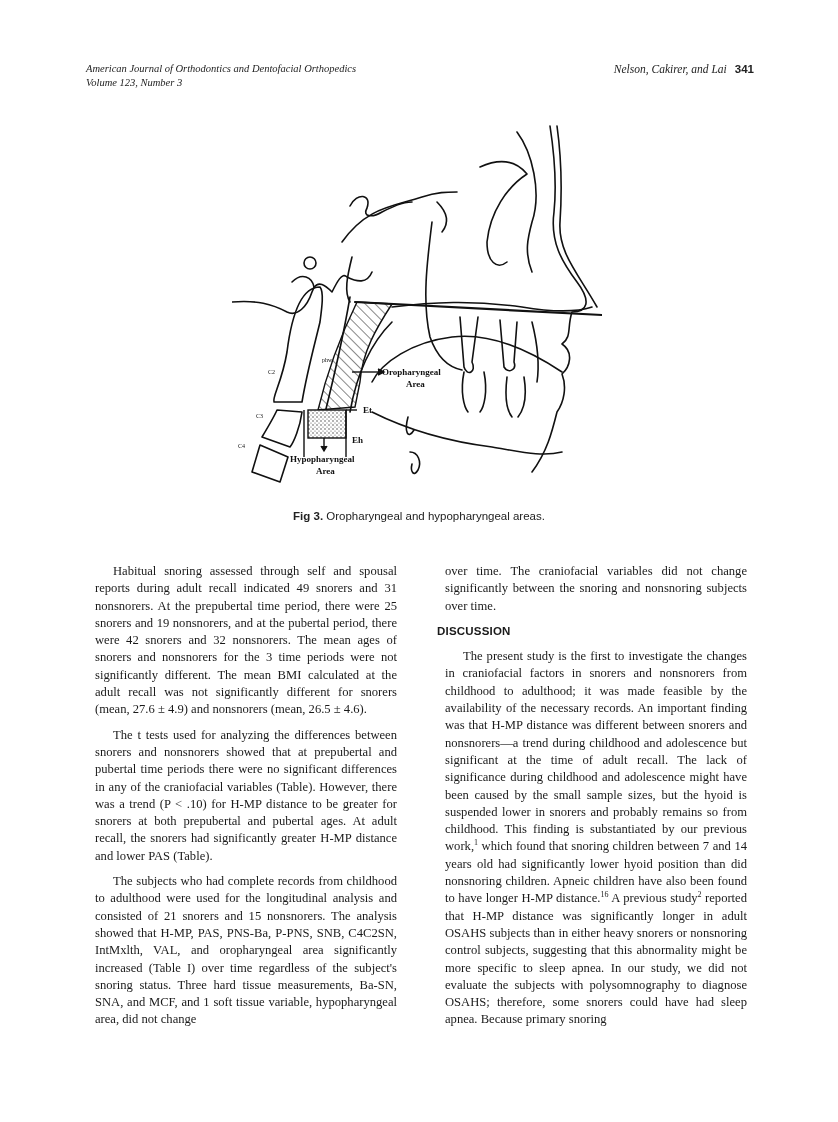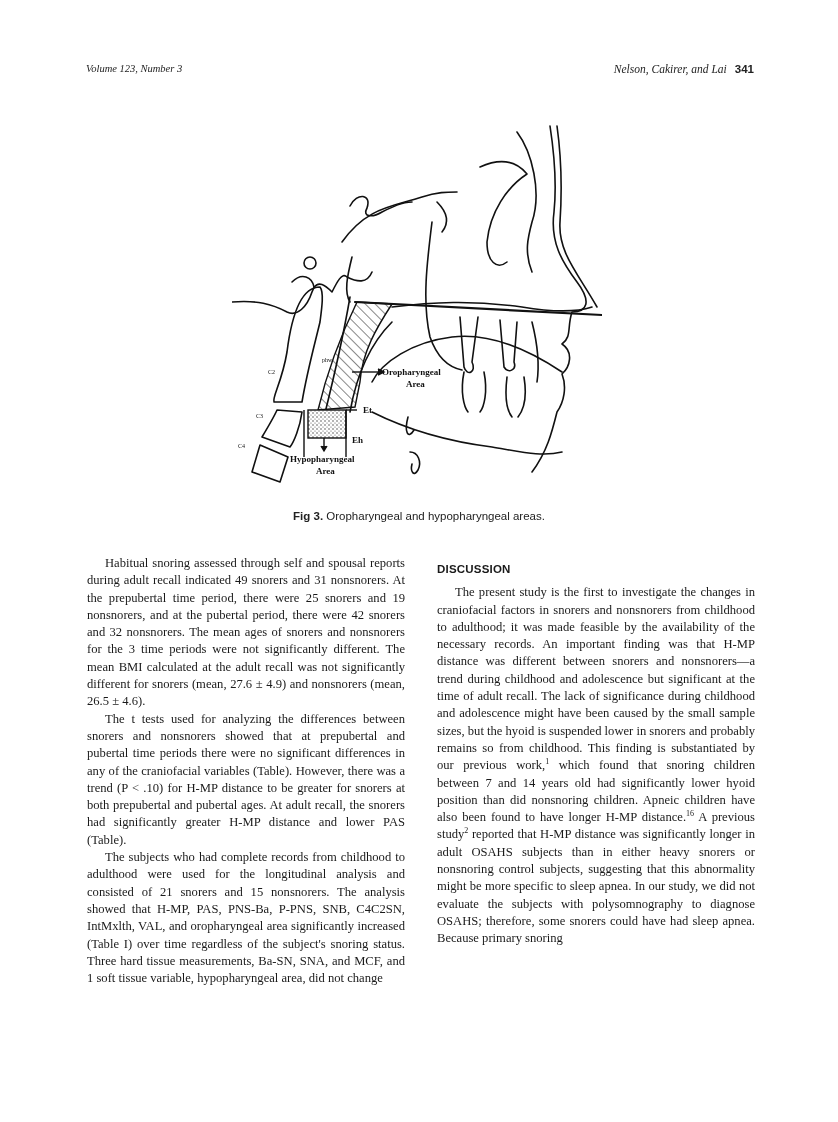--- a/index.html
+++ b/index.html
@@ -8,32 +8,33 @@
   .header-left { position: absolute; left: 0; top: 0; font-family: "Liberation Serif", serif; font-style: italic; font-size: 10.5px; line-height: 14px; color: #222; }
   .header-right { position: absolute; right: 0; top: 0; font-family: "Liberation Serif", serif; font-style: italic; font-size: 11.5px; line-height: 14px; color: #222; white-space: nowrap; margin-left: 38px; }
   .page-num { font-family: "Liberation Sans", sans-serif; font-style: normal; font-weight: bold; font-size: 11.5px; margin-left: 8px; }
   .figure { position: absolute; left: 232px; top: 112px; width: 370px; height: 376px; }
   .figure svg { width: 100%; height: 100%; }
   .caption { position: absolute; top: 510px; left: 0; width: 838px; text-align: center; font-family: "Liberation Sans", sans-serif; font-size: 11.5px; color: #222; }
   .caption b { font-weight: bold; }
   .col { position: absolute; top: 555px; width: 318px; font-family: "Liberation Serif", serif; font-size: 12.6px; line-height: 17.3px; text-align: justify; color: #1a1a1a; }
   .col-left { left: 87px; }
   .col-right { left: 437px; }
-  .col p { margin: 0; text-indent: 18px; }
+  .col p { margin: 8px; text-indent: 18px; }
   .col p.noindent { text-indent: 0; }
   .section-heading { font-family: "Liberation Sans", sans-serif; font-weight: bold; font-size: 11.5px; margin: 6px 0 6px 0; letter-spacing: 0.2px; }
   sup { font-size: 8px; line-height: 0; }
   .fig-label { font-family: "Liberation Serif", serif; font-weight: bold; font-size: 9px; fill: #111; }
   .fig-small { font-family: "Liberation Serif", serif; font-size: 6px; fill: #111; }
 </style>
 </head>
 <body>
 
 <div class="header">
   <div class="header-left">
+    <div>American Journal of Orthodontics and Dentofacial Orthopedics</div>
     <div>Volume 123, Number 3</div>
   </div>
   <div class="header-right">
     <span>Nelson, Cakirer, and Lai</span><span class="page-num">341</span>
   </div>
 </div>
 
 <div class="figure">
   <svg viewBox="0 0 370 376">
     <defs>
@@ -116,15 +117,16 @@
   <span>Oropharyngeal and hypopharyngeal areas.</span>
 </div>
 
 <div class="col col-left">
   <p>Habitual snoring assessed through self and spousal reports during adult recall indicated 49 snorers and 31 nonsnorers. At the prepubertal time period, there were 25 snorers and 19 nonsnorers, and at the pubertal period, there were 42 snorers and 32 nonsnorers. The mean ages of snorers and nonsnorers for the 3 time periods were not significantly different. The mean BMI calculated at the adult recall was not significantly different for snorers (mean, 27.6 ± 4.9) and nonsnorers (mean, 26.5 ± 4.6).</p>
   <p>The t tests used for analyzing the differences between snorers and nonsnorers showed that at prepubertal and pubertal time periods there were no significant differences in any of the craniofacial variables (Table). However, there was a trend (P &lt; .10) for H-MP distance to be greater for snorers at both prepubertal and pubertal ages. At adult recall, the snorers had significantly greater H-MP distance and lower PAS (Table).</p>
   <p>The subjects who had complete records from childhood to adulthood were used for the longitudinal analysis and consisted of 21 snorers and 15 nonsnorers. The analysis showed that H-MP, PAS, PNS-Ba, P-PNS, SNB, C4C2SN, IntMxlth, VAL, and oropharyngeal area significantly increased (Table I) over time regardless of the subject's snoring status. Three hard tissue measurements, Ba-SN, SNA, and MCF, and 1 soft tissue variable, hypopharyngeal area, did not change</p>
 </div>
 
 <div class="col col-right">
+  <p class="noindent">over time. The craniofacial variables did not change significantly between the snoring and nonsnoring subjects over time.</p>
   <div class="section-heading">DISCUSSION</div>
   <p><span>The present study is the first to investigate the changes in craniofacial factors in snorers and nonsnorers from childhood to adulthood; it was made feasible by the availability of the necessary records. An important finding was that H-MP distance was different between snorers and nonsnorers—a trend during childhood and adolescence but significant at the time of adult recall. The lack of significance during childhood and adolescence might have been caused by the small sample sizes, but the hyoid is suspended lower in snorers and probably remains so from childhood. This finding is substantiated by our previous work,</span><sup>1</sup><span> which found that snoring children between 7 and 14 years old had significantly lower hyoid position than did nonsnoring children. Apneic children have also been found to have longer H-MP distance.</span><sup>16</sup><span> A previous study</span><sup>2</sup><span> reported that H-MP distance was significantly longer in adult OSAHS subjects than in either heavy snorers or nonsnoring control subjects, suggesting that this abnormality might be more specific to sleep apnea. In our study, we did not evaluate the subjects with polysomnography to diagnose OSAHS; therefore, some snorers could have had sleep apnea. Because primary snoring</span></p>
 </div>
 
 </body></html>

